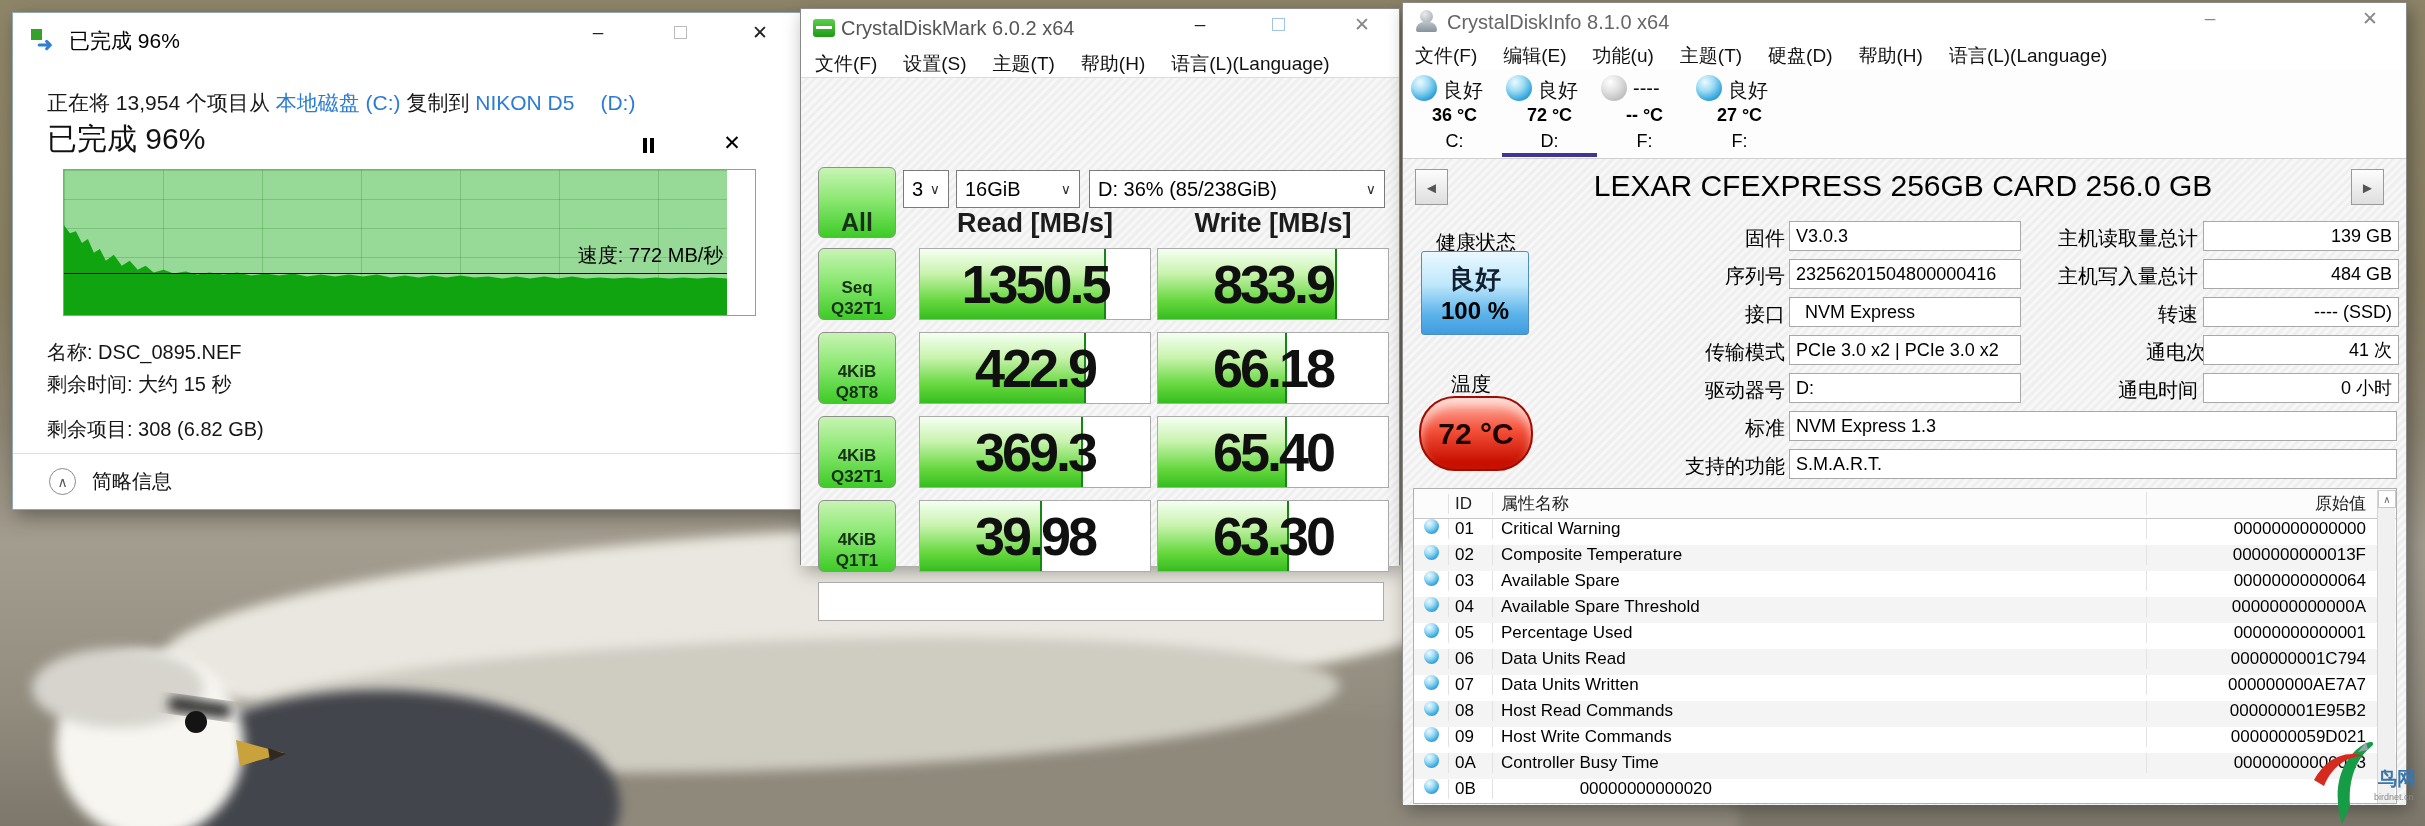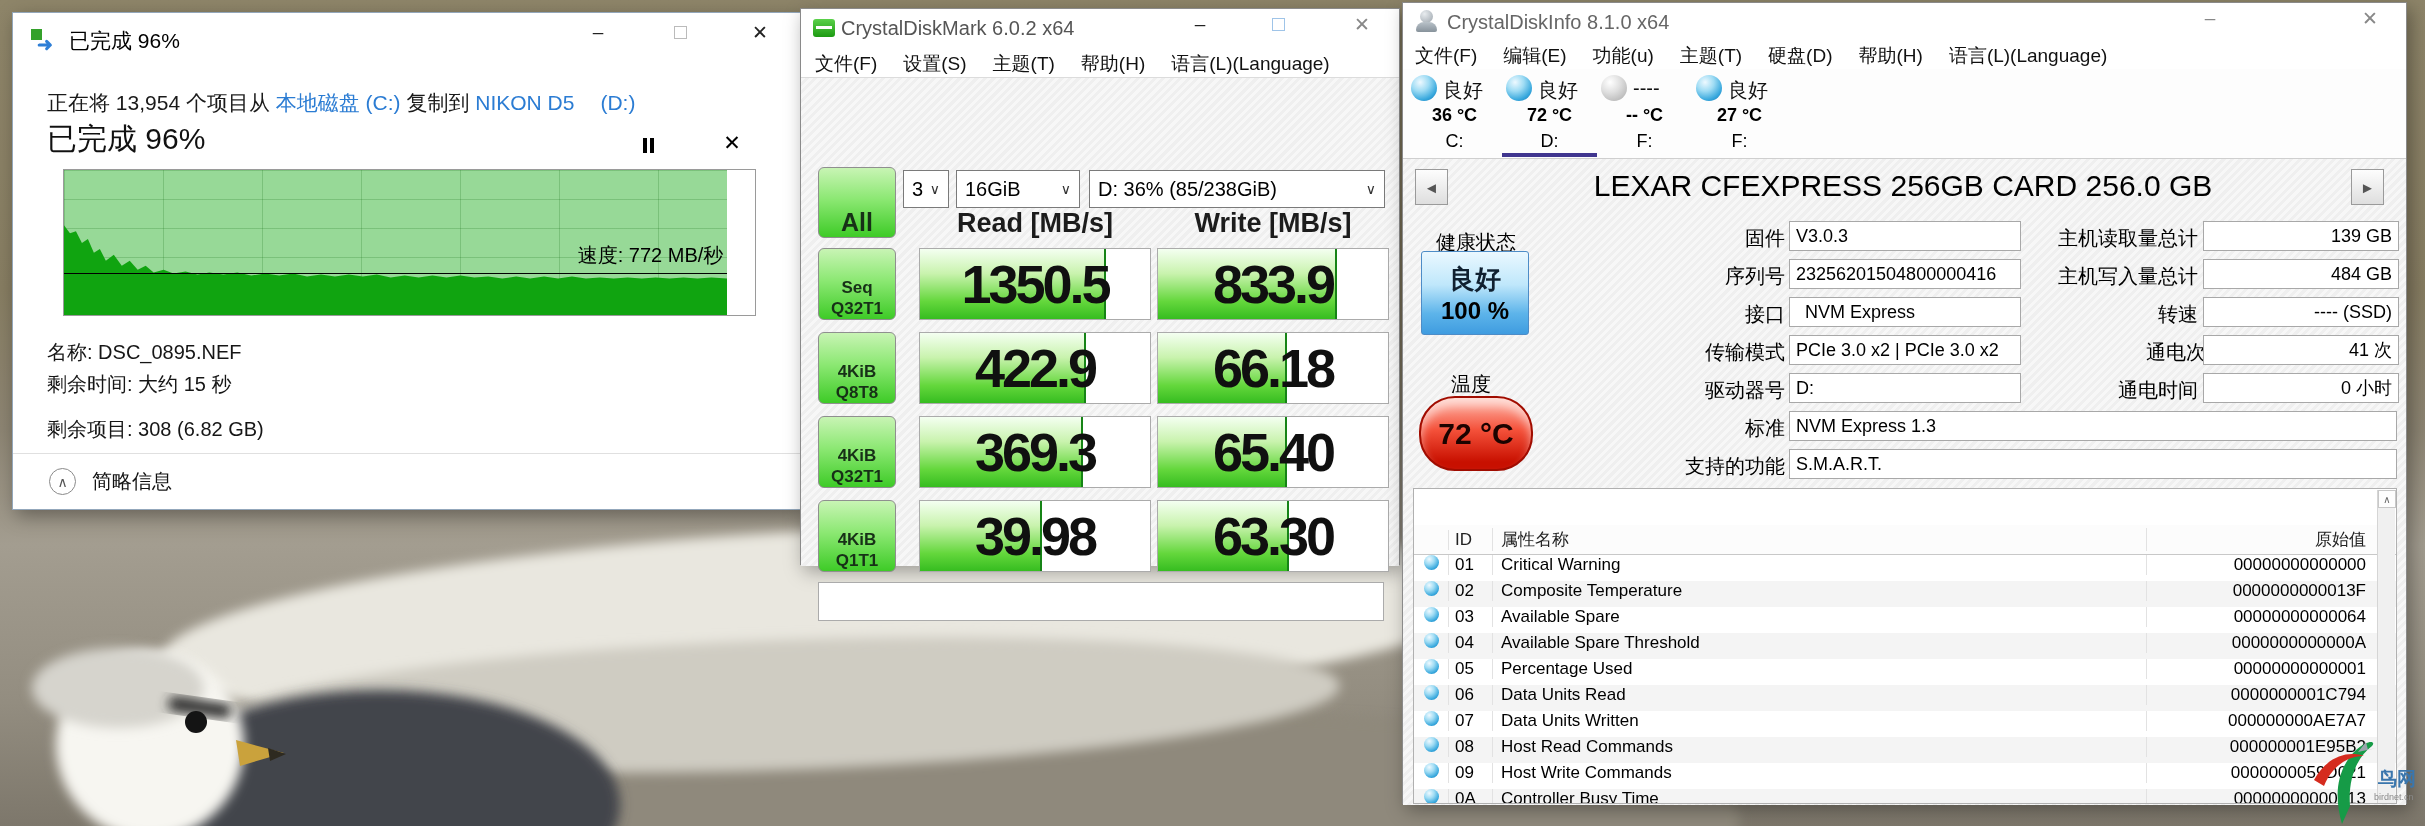--- a/index.html
+++ b/index.html
@@ -113,21 +113,21 @@
   #temp-label { left:28px; top:212px; width:80px; text-align:center; }
   #temp-pill { position:absolute; left:16px; top:237px; width:114px; height:75px; border-radius:36px;
                border:2px solid #a00c00;
                background:linear-gradient(180deg,#ffb8aa 0%,#f4513a 45%,#c81000 90%);
                box-shadow:inset 0 8px 10px rgba(255,255,255,.55);
                display:flex; align-items:center; justify-content:center;
                font-size:30px; font-weight:bold; color:#1c0300; }
   
   #smart { position:absolute; left:10px; top:329px; width:984px; height:316px; background:#fff; border:1px solid #b0b0b0; overflow:hidden; }
   .sm-head { display:flex; height:30px; align-items:center; background:#fcfcfc; border-bottom:1px solid #c8c8c8;
-             font-size:17px; color:#222;margin-top:36px; }
+             font-size:17px; color:#222; }
   .sm-row { display:flex; height:26px; align-items:flex-start; font-size:17px; color:#000; }
   .sm-row:nth-child(odd) { background:#f4f4f4; }
   .c-orb { width:34px; display:flex; justify-content:center; }
   .c-orb .dot { width:15px; height:15px; border-radius:50%;
                 background:radial-gradient(circle at 35% 28%,#eef9ff 0%,#9fdcf4 35%,#38a8dd 70%,#0d6fae 100%); }
   .c-id { width:44px; border-left:1px solid #e2e2e2; padding-left:6px; }
   .c-name { flex:1; border-left:1px solid #e2e2e2; padding-left:8px; }
   .c-raw { width:250px; border-left:1px solid #e2e2e2; text-align:right; padding-right:10px; }
   #sm-scroll { position:absolute; right:1px; top:1px; width:18px; height:314px; background:#f0f0f0; border-left:1px solid #d5d5d5; }
   #sm-up { width:18px; height:18px; background:#fdfdfd; border:1px solid #c8c8c8; font-size:10px; color:#666;

